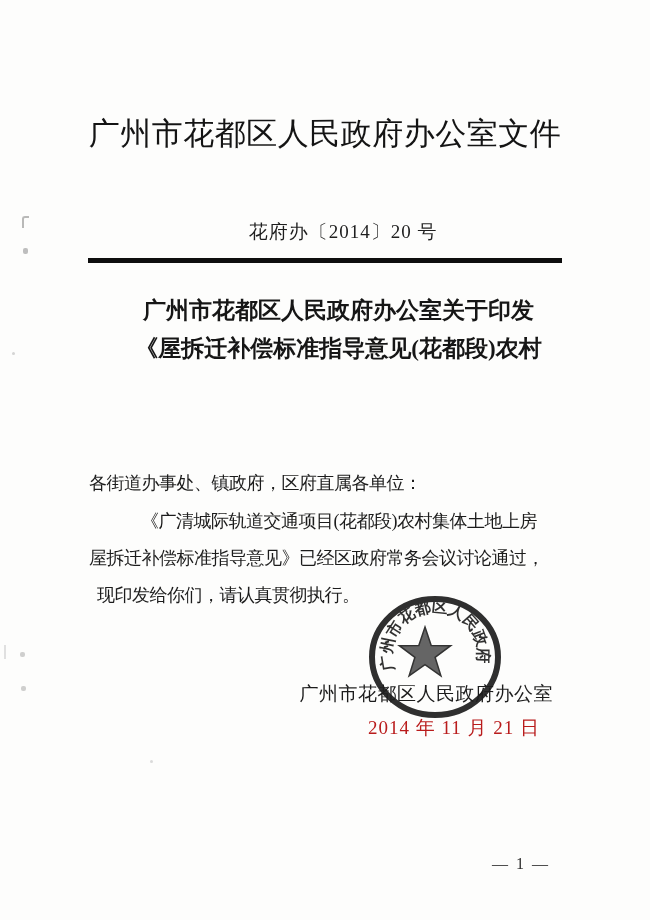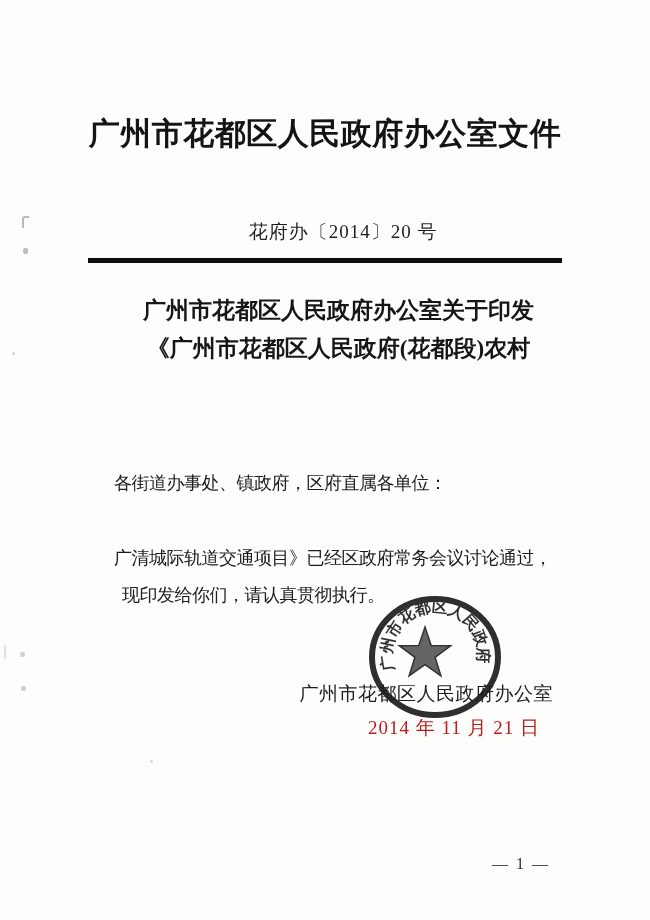--- a/index.html
+++ b/index.html
@@ -9,21 +9,21 @@
     position: relative;
     overflow: hidden;
     font-family: "Liberation Serif", "DejaVu Serif", serif;
     color: #1a1a1a;
   }
   .page { position: absolute; inset: 0; }
 
   .header-title {
     position: absolute; top: 113px; left: 0; right: 0;
     text-align: center;
-    font-size: 31px; font-weight: bold;
+    font-size: 31px; font-weight: normal;
     letter-spacing: 0.5px;
     color: #141414;
   }
   .doc-number {
     position: absolute; top: 219px; left: 0; right: 0;
     text-align: center;
     font-size: 19px;
     letter-spacing: 1px;
     color: #1e1e1e;
     padding-left: 36px;
@@ -35,21 +35,21 @@
   }
   .notice-title {
     position: absolute; top: 292px; left: 0; right: 0;
     text-align: center;
     font-size: 23px; font-weight: bold;
     line-height: 38px;
     color: #161616;
     margin-left: 27px;
   }
   .body-line {
-    position: absolute; left: 114px;
+    position: absolute; left: 89px;
     font-size: 18px;
     letter-spacing: -0.5px;
     color: #1c1c1c;
     white-space: nowrap;
   }
   .salutation { top: 471px; }
   .para-1 { top: 509px; left: 141px; }
   .para-2 { top: 546px; }
   .para-3 { top: 583px; margin-left: 8px; }
 
@@ -99,27 +99,28 @@
 <div class="page">
 
   <div class="header-title">广州市花都区人民政府办公室文件</div>
 
   <div class="doc-number">花府办〔2014〕20 号</div>
 
   <div class="divider"></div>
 
   <div class="notice-title">
     <div>广州市花都区人民政府办公室关于印发</div>
-    <div>《广州市花都区人民政府(花都段)农村</div>
+    <div>《屋拆迁补偿标准指导意见(花都段)农村</div>
   </div>
 
   <div class="body-line salutation">各街道办事处、镇政府，区府直属各单位：</div>
 
+  <div class="body-line para-1">《广清城际轨道交通项目(花都段)农村集体土地上房</div>
 
-  <div class="body-line para-2">广清城际轨道交通项目》已经区政府常务会议讨论通过，</div>
+  <div class="body-line para-2">屋拆迁补偿标准指导意见》已经区政府常务会议讨论通过，</div>
 
   <div class="body-line para-3">现印发给你们，请认真贯彻执行。</div>
 
   <div class="signature">广州市花都区人民政府办公室</div>
 
   <div class="date">2014 年 11 月 21 日</div>
 
   <svg class="seal" viewBox="0 0 136 126" xmlns="http://www.w3.org/2000/svg">
     <ellipse cx="68" cy="62" rx="63" ry="58" fill="none" stroke="#1e1e1e" stroke-width="6"></ellipse>
     <path id="sealArcPath" d="M 27.6 74.7 A 43 43 0 1 1 108.4 74.7" fill="none"></path>

